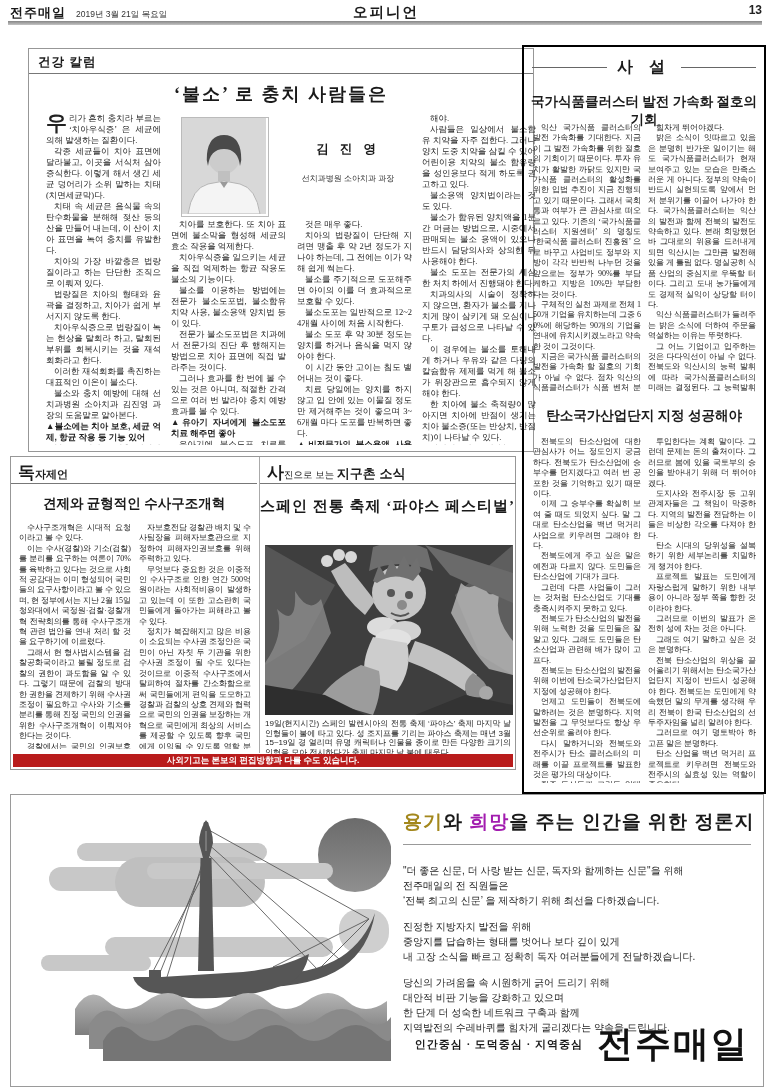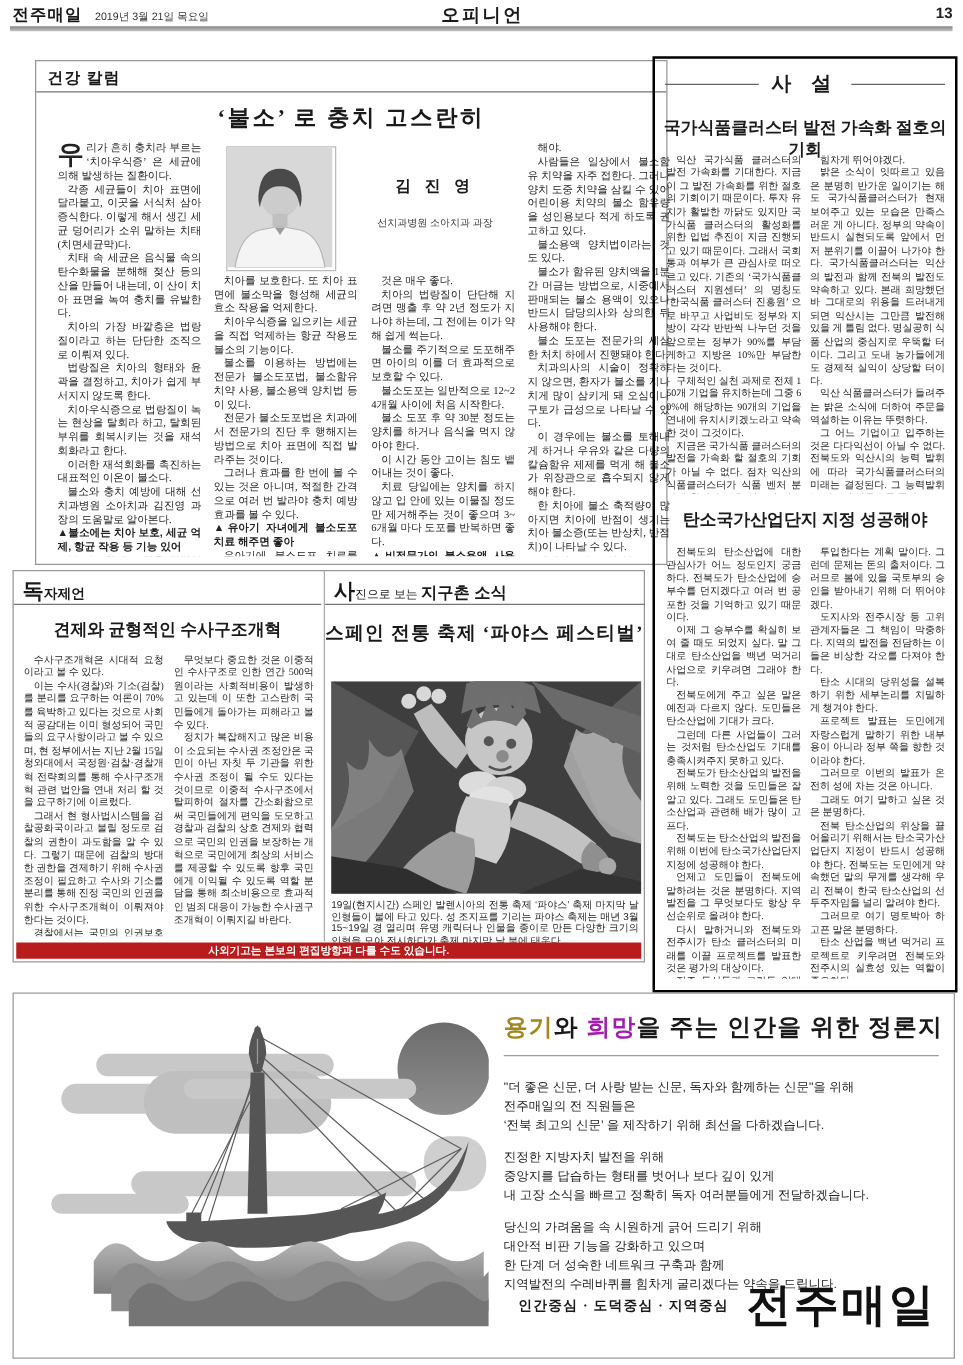--- a/index.html
+++ b/index.html
@@ -102,21 +102,21 @@
   <header class="masthead">
     <span class="paper-name">전주매일</span><span class="mast-date">2019년 3월 21일 목요일</span>
     <span class="mast-section">오피니언</span>
     <span class="mast-page">13</span>
   </header>
   <div class="mast-rule"></div>
 
   <section class="health-box">
     <div class="health-kicker">건강 칼럼</div>
     <div class="health-rule"></div>
-    <h1 class="health-title">‘불소’ 로 충치 고스란히</h1>
+    <h1 class="health-title">‘불소’ 로 충치 사람들은</h1>
     <div class="health-body">
       <div class="ncol hc1">
         <p class="lead"><span class="dropcap">우</span><span>리가 흔히 충치라 부르는 ‘치아우식증’ 은 세균에 의해 발생하는 질환이다.</span></p>
         <div>
             <p>각종 세균들이 치아 표면에 달라붙고, 이곳을 서식처 삼아 증식한다. 이렇게 해서 생긴 세균 덩어리가 소위 말하는 치태(치면세균막)다.</p>
             <p>치태 속 세균은 음식물 속의 탄수화물을 분해해 젖산 등의 산을 만들어 내는데, 이 산이 치아 표면을 녹여 충치를 유발한다.</p>
             <p>치아의 가장 바깥층은 법랑질이라고 하는 단단한 조직으로 이뤄져 있다.</p>
             <p>법랑질은 치아의 형태와 윤곽을 결정하고, 치아가 쉽게 부서지지 않도록 한다.</p>
             <p>치아우식증으로 법랑질이 녹는 현상을 탈회라 하고, 탈회된 부위를 회복시키는 것을 재석회화라고 한다.</p>
             <p>이러한 재석회화를 촉진하는 대표적인 이온이 불소다.</p>
@@ -178,20 +178,21 @@
       <div class="reader-rule"></div>
       <h2 class="reader-title">견제와 균형적인 수사구조개혁</h2>
       <div class="ncol rc1">
           <p>수사구조개혁은 시대적 요청이라고 볼 수 있다.</p>
           <p>이는 수사(경찰)와 기소(검찰)를 분리를 요구하는 여론이 70%를 육박하고 있다는 것으로 사회적 공감대는 이미 형성되어 국민들의 요구사항이라고 볼 수 있으며, 현 정부에서는 지난 2월 15일 청와대에서 국정원·검찰·경찰개혁 전략회의를 통해 수사구조개혁 관련 법안을 연내 처리 할 것을 요구하기에 이르렀다.</p>
           <p>그래서 현 형사법시스템을 검찰공화국이라고 불릴 정도로 검찰의 권한이 과도함을 알 수 있다. 그렇기 때문에 검찰의 방대한 권한을 견제하기 위해 수사권조정이 필요하고 수사와 기소를 분리를 통해 진정 국민의 인권을 위한 수사구조개혁이 이뤄져야 한다는 것이다.</p>
           <p>경찰에서는 국민의 인권보호 강화를 위해 변호인과 조사일정 협의하여 참여권보장을 실질화 하였다.</p>
         </div>
       <div class="ncol rc2">
         <div>
+            <p>자보호전담 경찰관 배치 및 수사팀장을 피해자보호관으로 지정하여 피해자인권보호를 위해 주력하고 있다.</p>
             <p>무엇보다 중요한 것은 이중적인 수사구조로 인한 연간 500억원이라는 사회적비용이 발생하고 있는데 이 또한 고스란히 국민들에게 돌아가는 피해라고 볼 수 있다.</p>
             <p>정치가 복잡해지고 많은 비용이 소요되는 수사권 조정안은 국민이 아닌 자칫 두 기관을 위한 수사권 조정이 될 수도 있다는 것이므로 이중적 수사구조에서 탈피하여 절차를 간소화함으로써 국민들에게 편익을 도모하고 경찰과 검찰의 상호 견제와 협력으로 국민의 인권을 보장하는 개혁으로 국민에게 최상의 서비스를 제공할 수 있도록 향후 국민에게 이익될 수 있도록 역할 분담을 통해 최소비용으로 효과적인 범죄 대응이 가능한 수사권구조개혁이 이뤄지길 바란다.</p>
           </div>
 
       </div>
     </div>
 
     <div class="photonews">
       <div class="pn-kicker">
         <span class="k-big">사</span><span class="k-mid">진으로 보는 </span><span class="k-bold">지구촌 소식</span>

